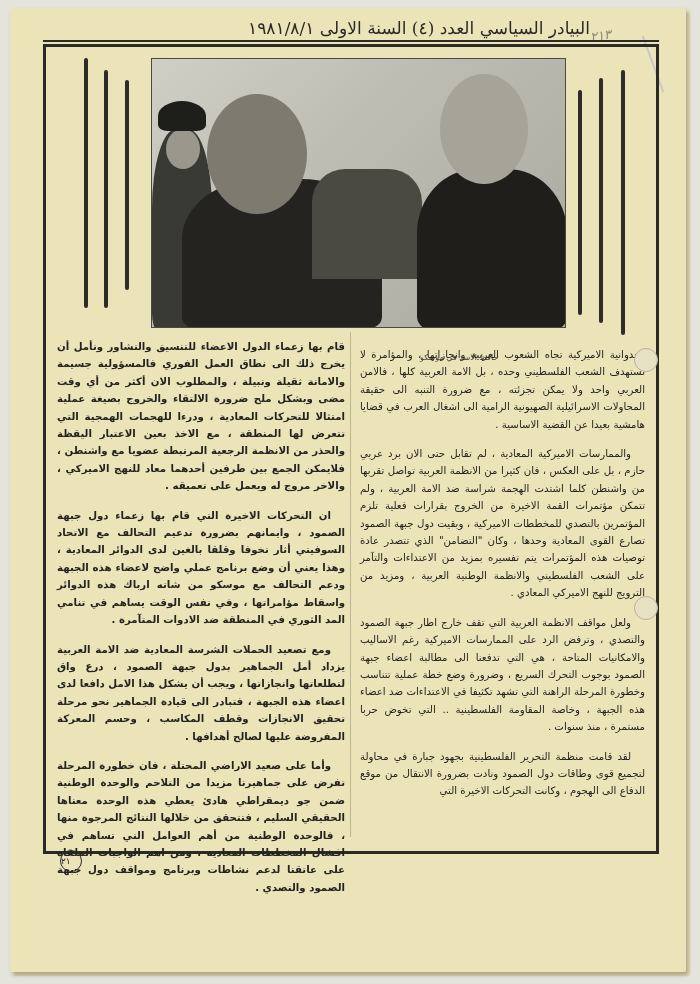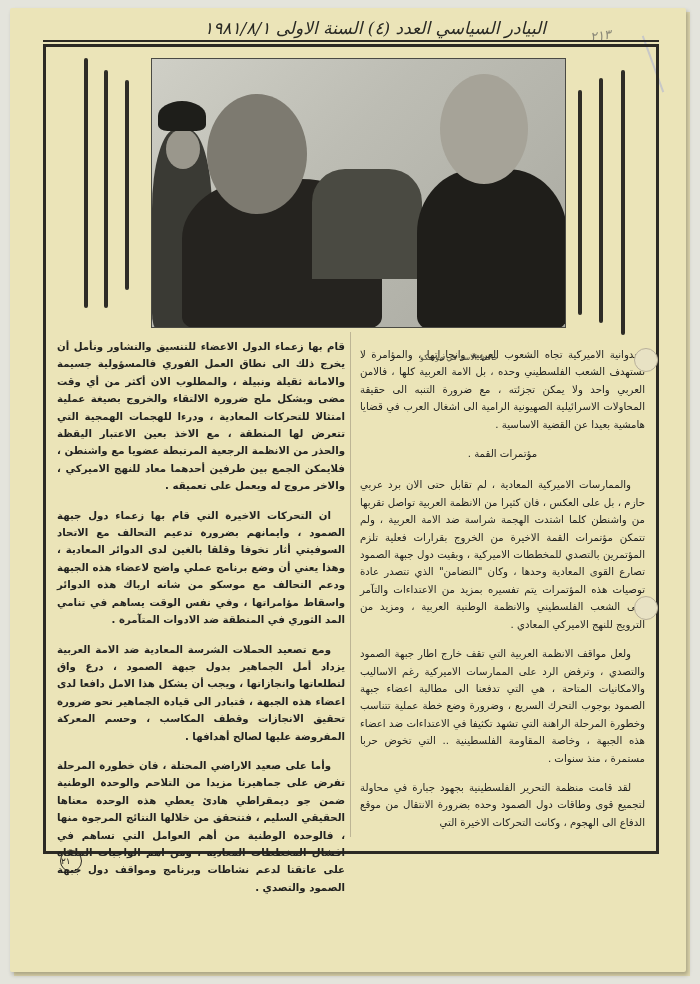--- a/index.html
+++ b/index.html
@@ -1,19 +1,19 @@
 <!DOCTYPE html>
 <html><head>
 <meta charset="utf-8">
 <style>
   html,body{margin:0;padding:0;}
   body{width:700px;height:984px;background:#e4e4dc;position:relative;overflow:hidden;font-family:"DejaVu Sans",sans-serif;}
   .sheet{position:absolute;left:10px;top:8px;width:676px;height:964px;background:#ebe4b8;border-radius:2px;box-shadow:2px 3px 4px rgba(0,0,0,0.25);}
   .sheet-under{position:absolute;left:14px;top:12px;width:676px;height:964px;background:#e2dab0;}
-  .header{position:absolute;left:160px;top:18px;width:430px;height:26px;direction:rtl;text-align:center;font-family:"DejaVu Serif",serif;font-size:17px;color:#2a2a24;font-style:italic;letter-spacing:0.5px;}
+  .header{position:absolute;left:160px;top:18px;width:430px;height:26px;direction:rtl;text-align:right;font-family:"DejaVu Serif",serif;font-size:17px;color:#2a2a24;letter-spacing:0.5px;}
   .annot{position:absolute;left:590px;top:28px;font-size:13px;color:#8a8878;font-style:italic;transform:rotate(-8deg);}
   .frame{position:absolute;left:43px;top:44px;width:610px;height:804px;border:3px solid #2c2a24;}
   .rule-top{position:absolute;left:43px;top:40px;width:616px;height:2px;background:#2c2a24;}
   .photo{position:absolute;left:151px;top:58px;width:413px;height:268px;background:linear-gradient(135deg,#cfcfc6 0%,#bdbdb4 40%,#a9a9a0 100%);border:1px solid #4a4a44;overflow:hidden;}
   .photo .fig{position:absolute;background:#2a2a26;border-radius:40% 40% 8% 8%;}
   .photo .face{position:absolute;background:#8e8b80;border-radius:50%;}
   .bar{position:absolute;width:4px;background:#2e2c26;border-radius:2px;}
   .caption{position:absolute;left:420px;top:318px;width:160px;font-size:8px;color:#3a3a32;direction:rtl;text-align:left;margin-top:35px;}
   .col{position:absolute;direction:rtl;text-align:justify;font-family:"DejaVu Sans",sans-serif;font-size:10.2px;line-height:17.4px;color:#232320;}
   .col p{margin:0 0 12px 0;text-indent:14px;}
@@ -55,29 +55,28 @@
   <div class="fig" style="left:160px;top:110px;width:110px;height:110px;background:#4a4a42;border-radius:30% 30% 0 0;"></div>
   <div class="fig" style="left:265px;top:110px;width:150px;height:160px;background:#1f1e1a;"></div>
   <div class="face" style="left:288px;top:15px;width:88px;height:110px;background:#a6a398;"></div>
 </div>
 <div class="caption">حافظ الاسد في موسكو</div>
 
 <div class="col-divider"></div>
 
 <div class="col col-right">
   <p style="text-indent:0;">العدوانية الاميركية تجاه الشعوب العربية وانجازاتها ، والمؤامرة لا تستهدف الشعب الفلسطيني وحده ، بل الامة العربية كلها ، فالامن العربي واحد ولا يمكن تجزئته ، مع ضرورة التنبه الى حقيقة المحاولات الاسرائيلية الصهيونية الرامية الى اشغال العرب في قضايا هامشية بعيدا عن القضية الاساسية .</p>
-  <p class="sub">مؤتمرات القمة .</p>
   <p>والممارسات الاميركية المعادية ، لم تقابل حتى الان برد عربي حازم ، بل على العكس ، فان كثيرا من الانظمة العربية تواصل تقربها من واشنطن كلما اشتدت الهجمة شراسة ضد الامة العربية ، ولم تتمكن مؤتمرات القمة الاخيرة من الخروج بقرارات فعلية تلزم المؤتمرين بالتصدي للمخططات الاميركية ، وبقيت دول جبهة الصمود تصارع القوى المعادية وحدها ، وكان "التضامن" الذي تتصدر عادة توصيات هذه المؤتمرات يتم تفسيره بمزيد من الاعتداءات والتآمر على الشعب الفلسطيني والانظمة الوطنية العربية ، ومزيد من الترويج للنهج الاميركي المعادي .</p>
   <p>ولعل مواقف الانظمة العربية التي تقف خارج اطار جبهة الصمود والتصدي ، وترفض الرد على الممارسات الاميركية رغم الاساليب والامكانيات المتاحة ، هي التي تدفعنا الى مطالبة اعضاء جبهة الصمود بوجوب التحرك السريع ، وضرورة وضع خطة عملية تتناسب وخطورة المرحلة الراهنة التي تشهد تكثيفا في الاعتداءات ضد اعضاء هذه الجبهة ، وخاصة المقاومة الفلسطينية .. التي تخوض حربا مستمرة ، منذ سنوات .</p>
-  <p>لقد قامت منظمة التحرير الفلسطينية بجهود جبارة في محاولة لتجميع قوى وطاقات دول الصمود وحده بضرورة الانتقال من موقع الدفاع الى الهجوم ، وكانت التحركات الاخيرة التي</p>
+  <p>لقد قامت منظمة التحرير الفلسطينية بجهود جبارة في محاولة لتجميع قوى وطاقات دول الصمود ونادت بضرورة الانتقال من موقع الدفاع الى الهجوم ، وكانت التحركات الاخيرة التي</p>
 </div>
 
 <div class="col col-left">
   <p style="text-indent:0;">قام بها زعماء الدول الاعضاء للتنسيق والتشاور ونأمل أن يخرج ذلك الى نطاق العمل الفوري فالمسؤولية جسيمة والامانة ثقيلة ونبيلة ، والمطلوب الان أكثر من أي وقت مضى وبشكل ملح ضرورة الالتقاء والخروج بصيغة عملية امتثالا للتحركات المعادية ، ودرءا للهجمات الهمجية التي تتعرض لها المنطقة ، مع الاخذ بعين الاعتبار اليقظة والحذر من الانظمة الرجعية المرتبطة عضويا مع واشنطن ، فلايمكن الجمع بين طرفين أحدهما معاد للنهج الاميركي ، والاخر مروج له ويعمل على تعميقه .</p>
   <p>ان التحركات الاخيرة التي قام بها زعماء دول جبهة الصمود ، وايمانهم بضرورة تدعيم التحالف مع الاتحاد السوفيتي أثار تخوفا وقلقا بالغين لدى الدوائر المعادية ، وهذا يعني أن وضع برنامج عملي واضح لاعضاء هذه الجبهة ودعم التحالف مع موسكو من شانه ارباك هذه الدوائر واسقاط مؤامراتها ، وفي نفس الوقت يساهم في تنامي المد الثوري في المنطقة ضد الادوات المتآمرة .</p>
-  <p>ومع تصعيد الحملات الشرسة المعادية ضد الامة العربية يزداد أمل الجماهير بدول جبهة الصمود ، درع واق لتطلعاتها وانجازاتها ، ويجب أن يشكل هذا الامل دافعا لدى اعضاء هذه الجبهة ، فتبادر الى قيادة الجماهير نحو ضرورة تحقيق الانجازات وقطف المكاسب ، وحسم المعركة المفروضة عليها لصالح أهدافها .</p>
+  <p>ومع تصعيد الحملات الشرسة المعادية ضد الامة العربية يزداد أمل الجماهير بدول جبهة الصمود ، درع واق لتطلعاتها وانجازاتها ، ويجب أن يشكل هذا الامل دافعا لدى اعضاء هذه الجبهة ، فتبادر الى قيادة الجماهير نحو مرحلة تحقيق الانجازات وقطف المكاسب ، وحسم المعركة المفروضة عليها لصالح أهدافها .</p>
   <p>وأما على صعيد الاراضي المحتلة ، فان خطورة المرحلة تفرض على جماهيرنا مزيدا من التلاحم والوحدة الوطنية ضمن جو ديمقراطي هادئ يعطي هذه الوحدة معناها الحقيقي السليم ، فتتحقق من خلالها النتائج المرجوة منها ، فالوحدة الوطنية من أهم العوامل التي تساهم في افشال المخططات المعادية ، ومن اهم الواجبات الملقاة على عاتقنا لدعم نشاطات وبرنامج ومواقف دول جبهة الصمود والتصدي .</p>
 </div>
 
 <div class="pagenum">٢١</div>
 
 <div class="punch" style="left:634px;top:348px;"></div>
 <div class="punch" style="left:634px;top:596px;"></div>
 
 </body></html>

